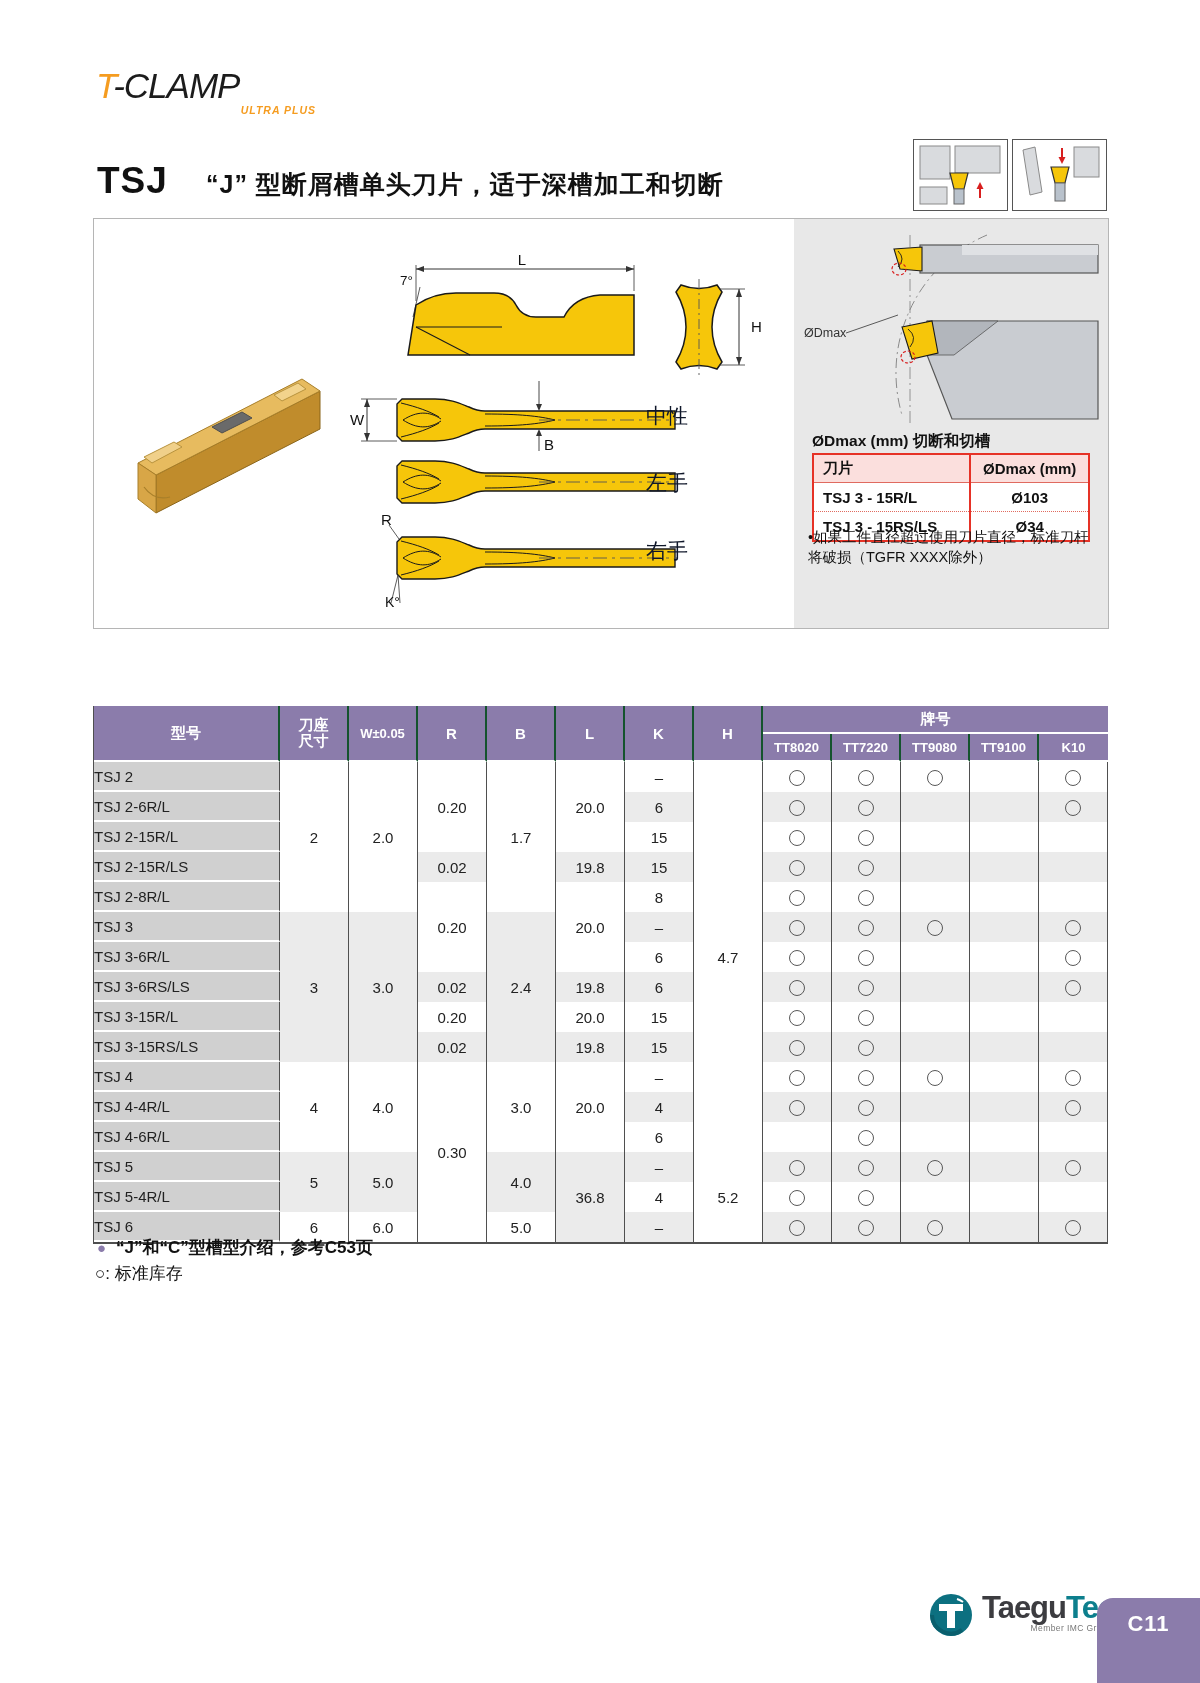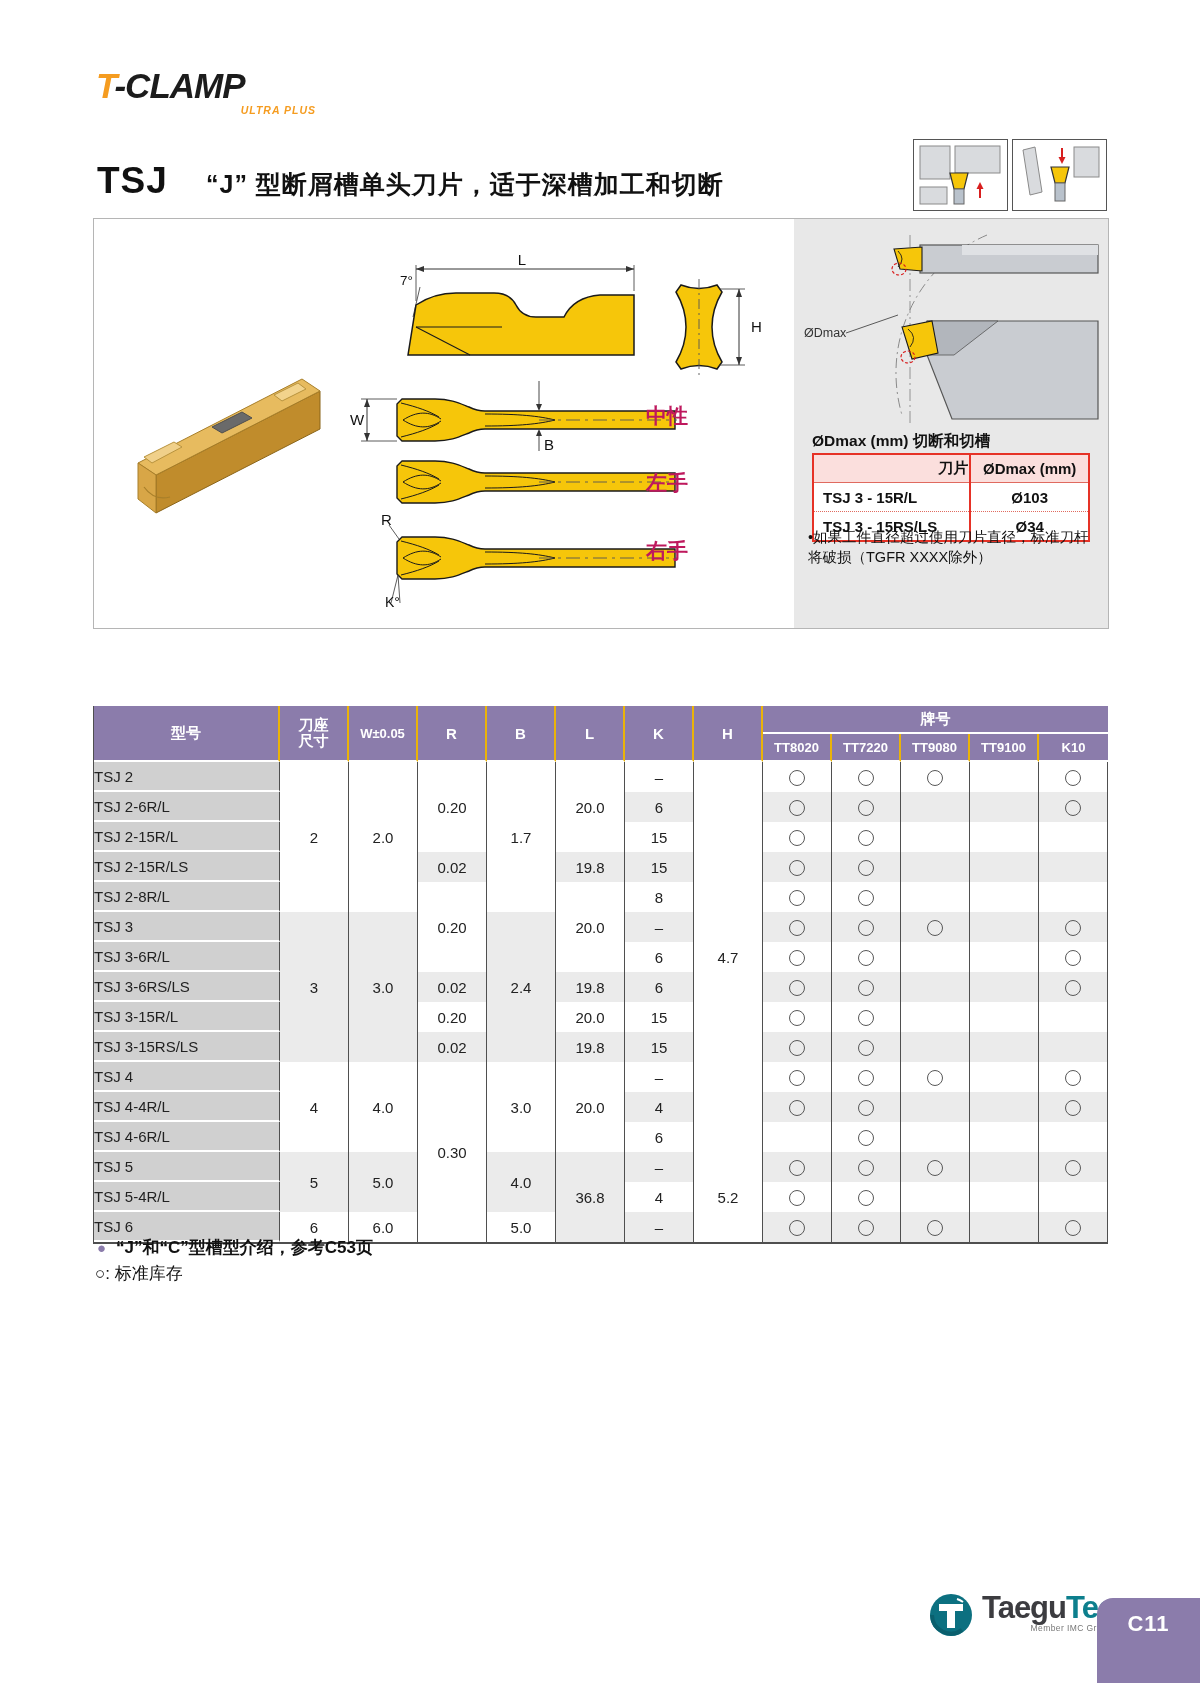--- a/index.html
+++ b/index.html
@@ -1,51 +1,51 @@
 <!DOCTYPE html>
 <html><head>
 <meta charset="utf-8">
 <style>
   html,body{margin:0;padding:0;background:#fff;}
   .page{position:relative;width:1200px;height:1683px;background:#fff;overflow:hidden;
         font-family:"Liberation Sans","DejaVu Sans",sans-serif;color:#1a1a1a;}
 
   
   .brand{position:absolute;left:96px;top:68px;width:220px;}
-  .brand-main{font-size:35px;font-weight:700;font-style:italic;letter-spacing:-1px;color:#1c1c1c;line-height:1;}
+  .brand-main{font-size:35px;font-weight:400;font-style:italic;letter-spacing:-1px;color:#1c1c1c;line-height:1;}
   .brand-main .t-orange{color:#f59c20;}
   .brand-sub{font-size:10.5px;font-weight:bold;font-style:italic;color:#f59c20;text-align:right;margin-top:1px;letter-spacing:1px;}
 
   
   .series{position:absolute;left:97px;top:160px;font-size:37px;font-weight:900;letter-spacing:1px;color:#111;}
   .cn-title{position:absolute;left:206px;top:168px;font-size:25px;font-weight:bold;color:#111;letter-spacing:1px;}
 
   
   .pictos{position:absolute;left:913px;top:139px;display:flex;gap:4px;}
   .picto{width:93px;height:70px;border:1.5px solid #555;background:#fff;}
 
   
   .figure{position:absolute;left:93px;top:218px;width:1014px;height:409px;border:1px solid #b5b5b5;background:#fff;}
   .fig-abs{position:absolute;}
-  .variant-label{position:absolute;font-size:21px;font-weight:700;color:#be185d;}
+  .variant-label{position:absolute;font-size:21px;font-weight:400;color:#0f172a;}
   .panel{position:absolute;right:0;top:0;width:314px;height:100%;background:#e8e8e8;}
   .dmax-title{position:absolute;left:18px;top:212px;font-size:15.5px;font-weight:bold;color:#111;}
   table.dmax{position:absolute;left:18px;top:234px;width:278px;border-collapse:collapse;border:2.5px solid #e63226;background:#fff;}
   table.dmax th{background:#fbdfdd;font-size:15px;font-weight:bold;color:#111;height:25px;border-bottom:1.5px solid #e06a5f;}
   table.dmax td{font-size:15px;font-weight:bold;color:#111;height:26px;}
   table.dmax .c1{width:57%;text-align:left;padding-left:9px;border-right:2px solid #e63226;}
   table.dmax .c2{width:43%;text-align:center;}
   table.dmax tr.mid td{border-bottom:1.5px dotted #e06a5f;margin-left:27px;}
   .dmax-note{position:absolute;left:14px;top:308px;width:292px;font-size:14.5px;font-weight:normal;line-height:1.4;color:#111;}
 
   
   table.spec{position:absolute;left:93px;top:706px;width:1014px;border-collapse:separate;border-spacing:0;
              table-layout:fixed;border-left:1px solid #4f4f4f;border-bottom:2px solid #4f4f4f;}
   table.spec th{background:#8b7cab;color:#fff;font-weight:bold;font-size:15px;
-                border-right:2px solid #eab308;border-bottom:2px solid #fff;height:26px;padding:0;text-align:center;}
+                border-right:2px solid #14532d;border-bottom:2px solid #fff;height:26px;padding:0;text-align:center;}
   table.spec th.pre{white-space:pre-line;line-height:1.1;}
   table.spec th.small{font-size:13px;}
   table.spec th.wcol{font-size:13px;}
   table.spec th.noR{border-right:0;}
   table.spec td{height:28px;padding:0;text-align:center;font-size:15px;color:#222;
                 background:#fff;border-right:1px solid #4f4f4f;}
   table.spec td.g{background:#ebebeb;}
   table.spec td.model{text-align:left;background:#d0d0d0;border-bottom:2px solid #fff;}
   .circ{display:inline-block;width:14px;height:14px;border:1.6px solid #585858;border-radius:50%;vertical-align:middle;}
 
@@ -202,21 +202,21 @@
         <ellipse cx="106" cy="124" rx="7" ry="6" fill="none" stroke="#d81f1f" stroke-width="1.2" stroke-dasharray="3 2"></ellipse>
         <text x="2" y="104" font-size="12.5" fill="#333">ØDmax</text>
         <line x1="44" y1="100" x2="96" y2="82" stroke="#333" stroke-width="0.8"></line>
       </svg>
 
       <div class="dmax-title">ØDmax (mm) 切断和切槽</div>
 
       <table class="dmax">
         <tbody>
             <tr>
-          <th class="c1" style="text-align:right;">刀片</th>
+          <th class="c1" style="text-align:left;">刀片</th>
           <th class="c2">ØDmax (mm)</th>
         </tr>
         <tr class="mid">
           <td class="c1">TSJ 3 - 15R/L</td>
           <td class="c2">Ø103</td>
         </tr>
         <tr>
           <td class="c1">TSJ 3 - 15RS/LS</td>
           <td class="c2">Ø34</td>
         </tr>

